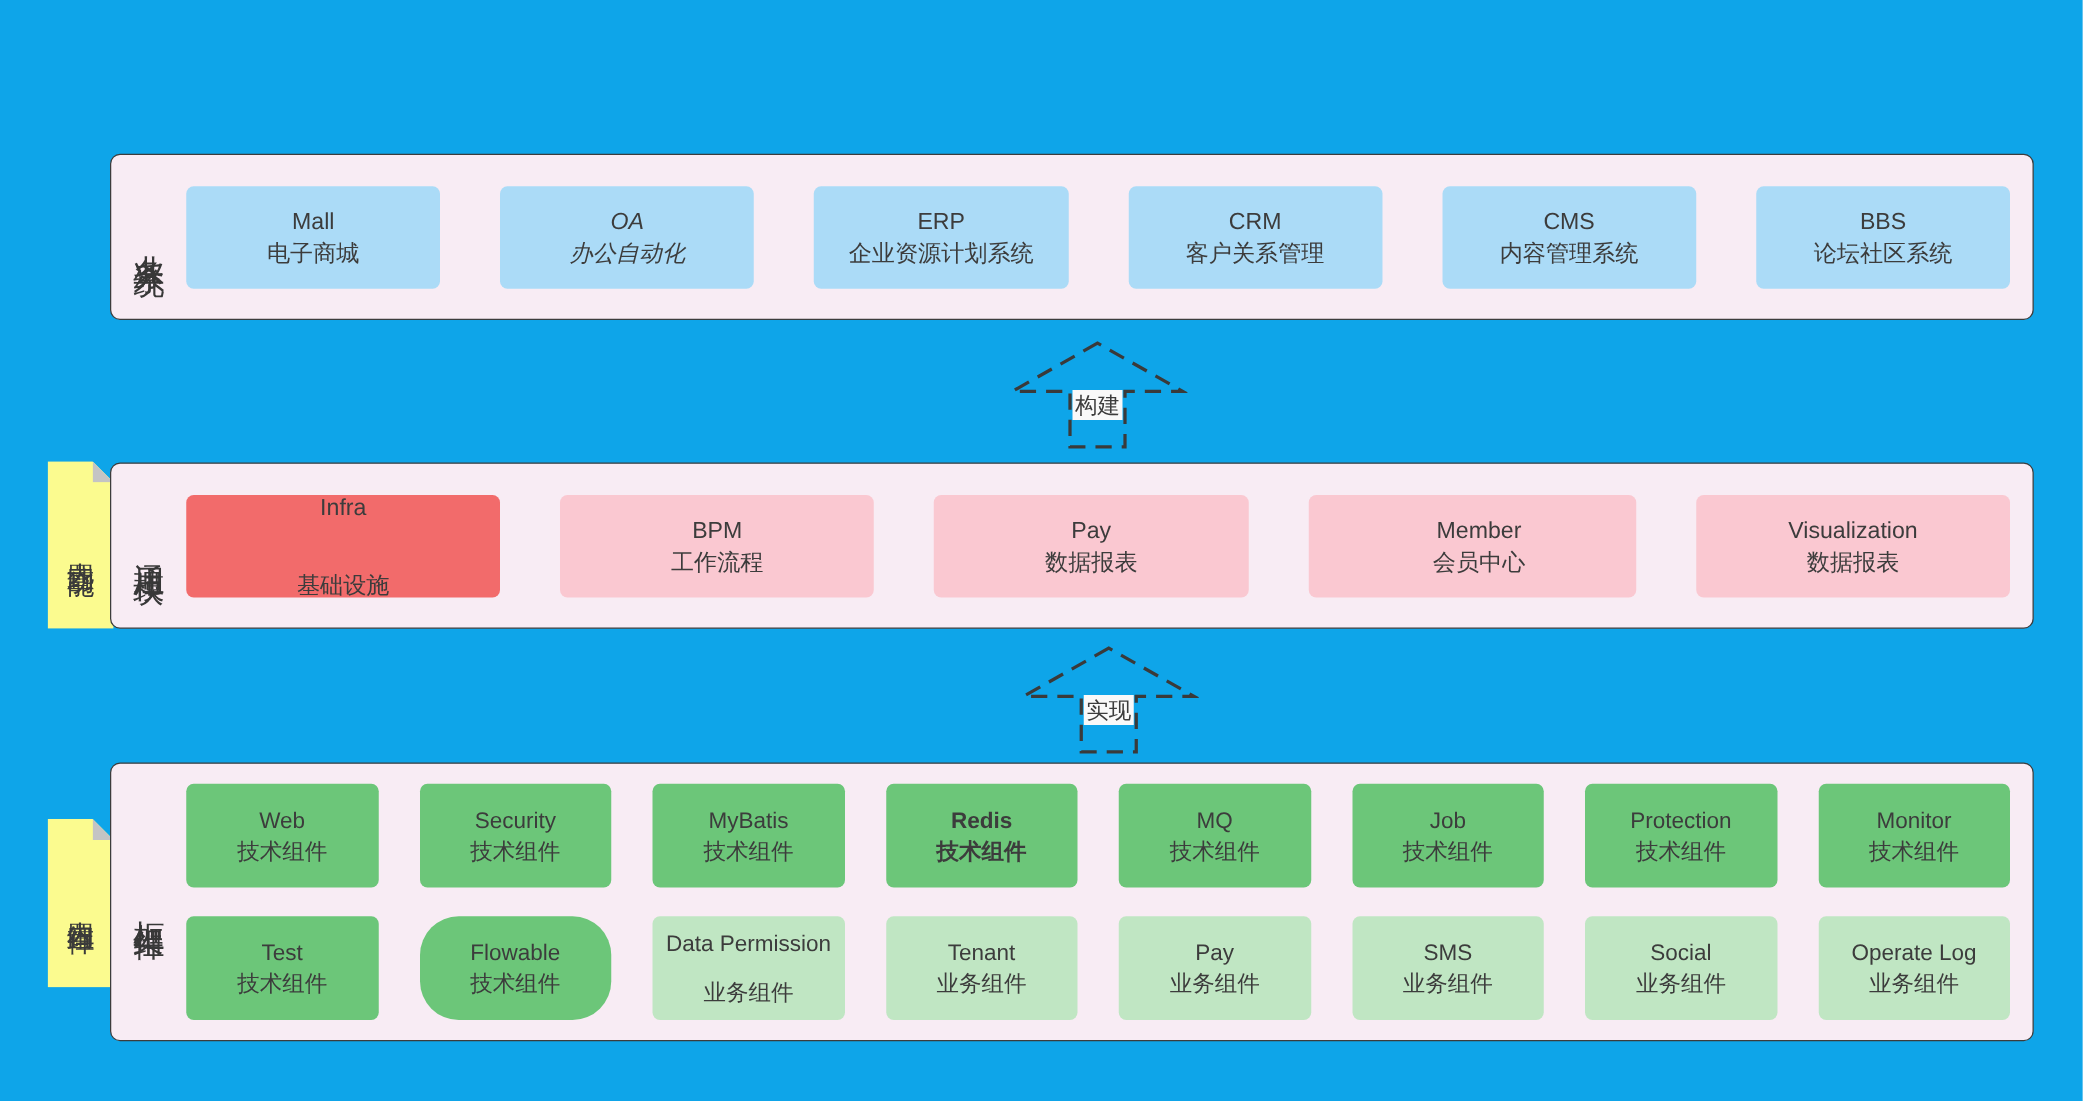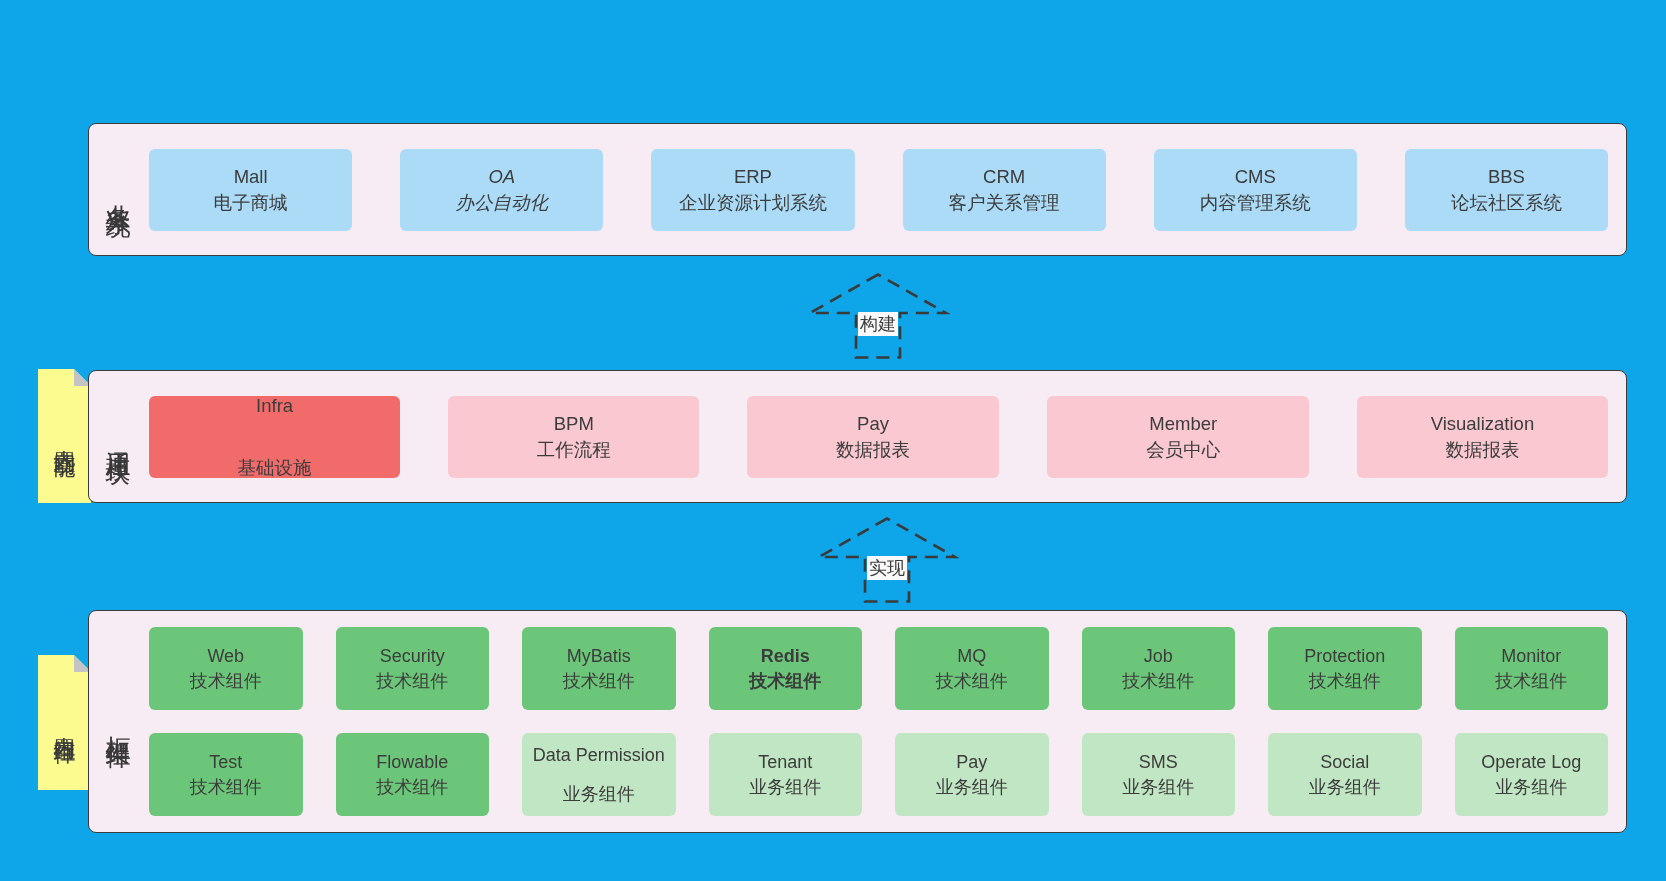--- a/index.html
+++ b/index.html
@@ -235,21 +235,21 @@
           <div class="box" style="background: rgb(108, 198, 121);">
             <div>Monitor</div>
             <div>技术组件</div>
           </div>
         </div>
         <div class="row">
           <div class="box" style="background: rgb(108, 198, 121);">
             <div>Test</div>
             <div>技术组件</div>
           </div>
-          <div class="box" style="background: rgb(108, 198, 121);">
+          <div class="box" style="background: rgb(108, 198, 121); border-radius: 31px;">
             <div>Flowable</div>
             <div>技术组件</div>
           </div>
           <div class="box" style="background: rgb(192, 230, 195); gap: 14px;">
             <div>Data Permission</div>
             <div>业务组件</div>
           </div>
           <div class="box" style="background: rgb(192, 230, 195);">
             <div>Tenant</div>
             <div>业务组件</div>

